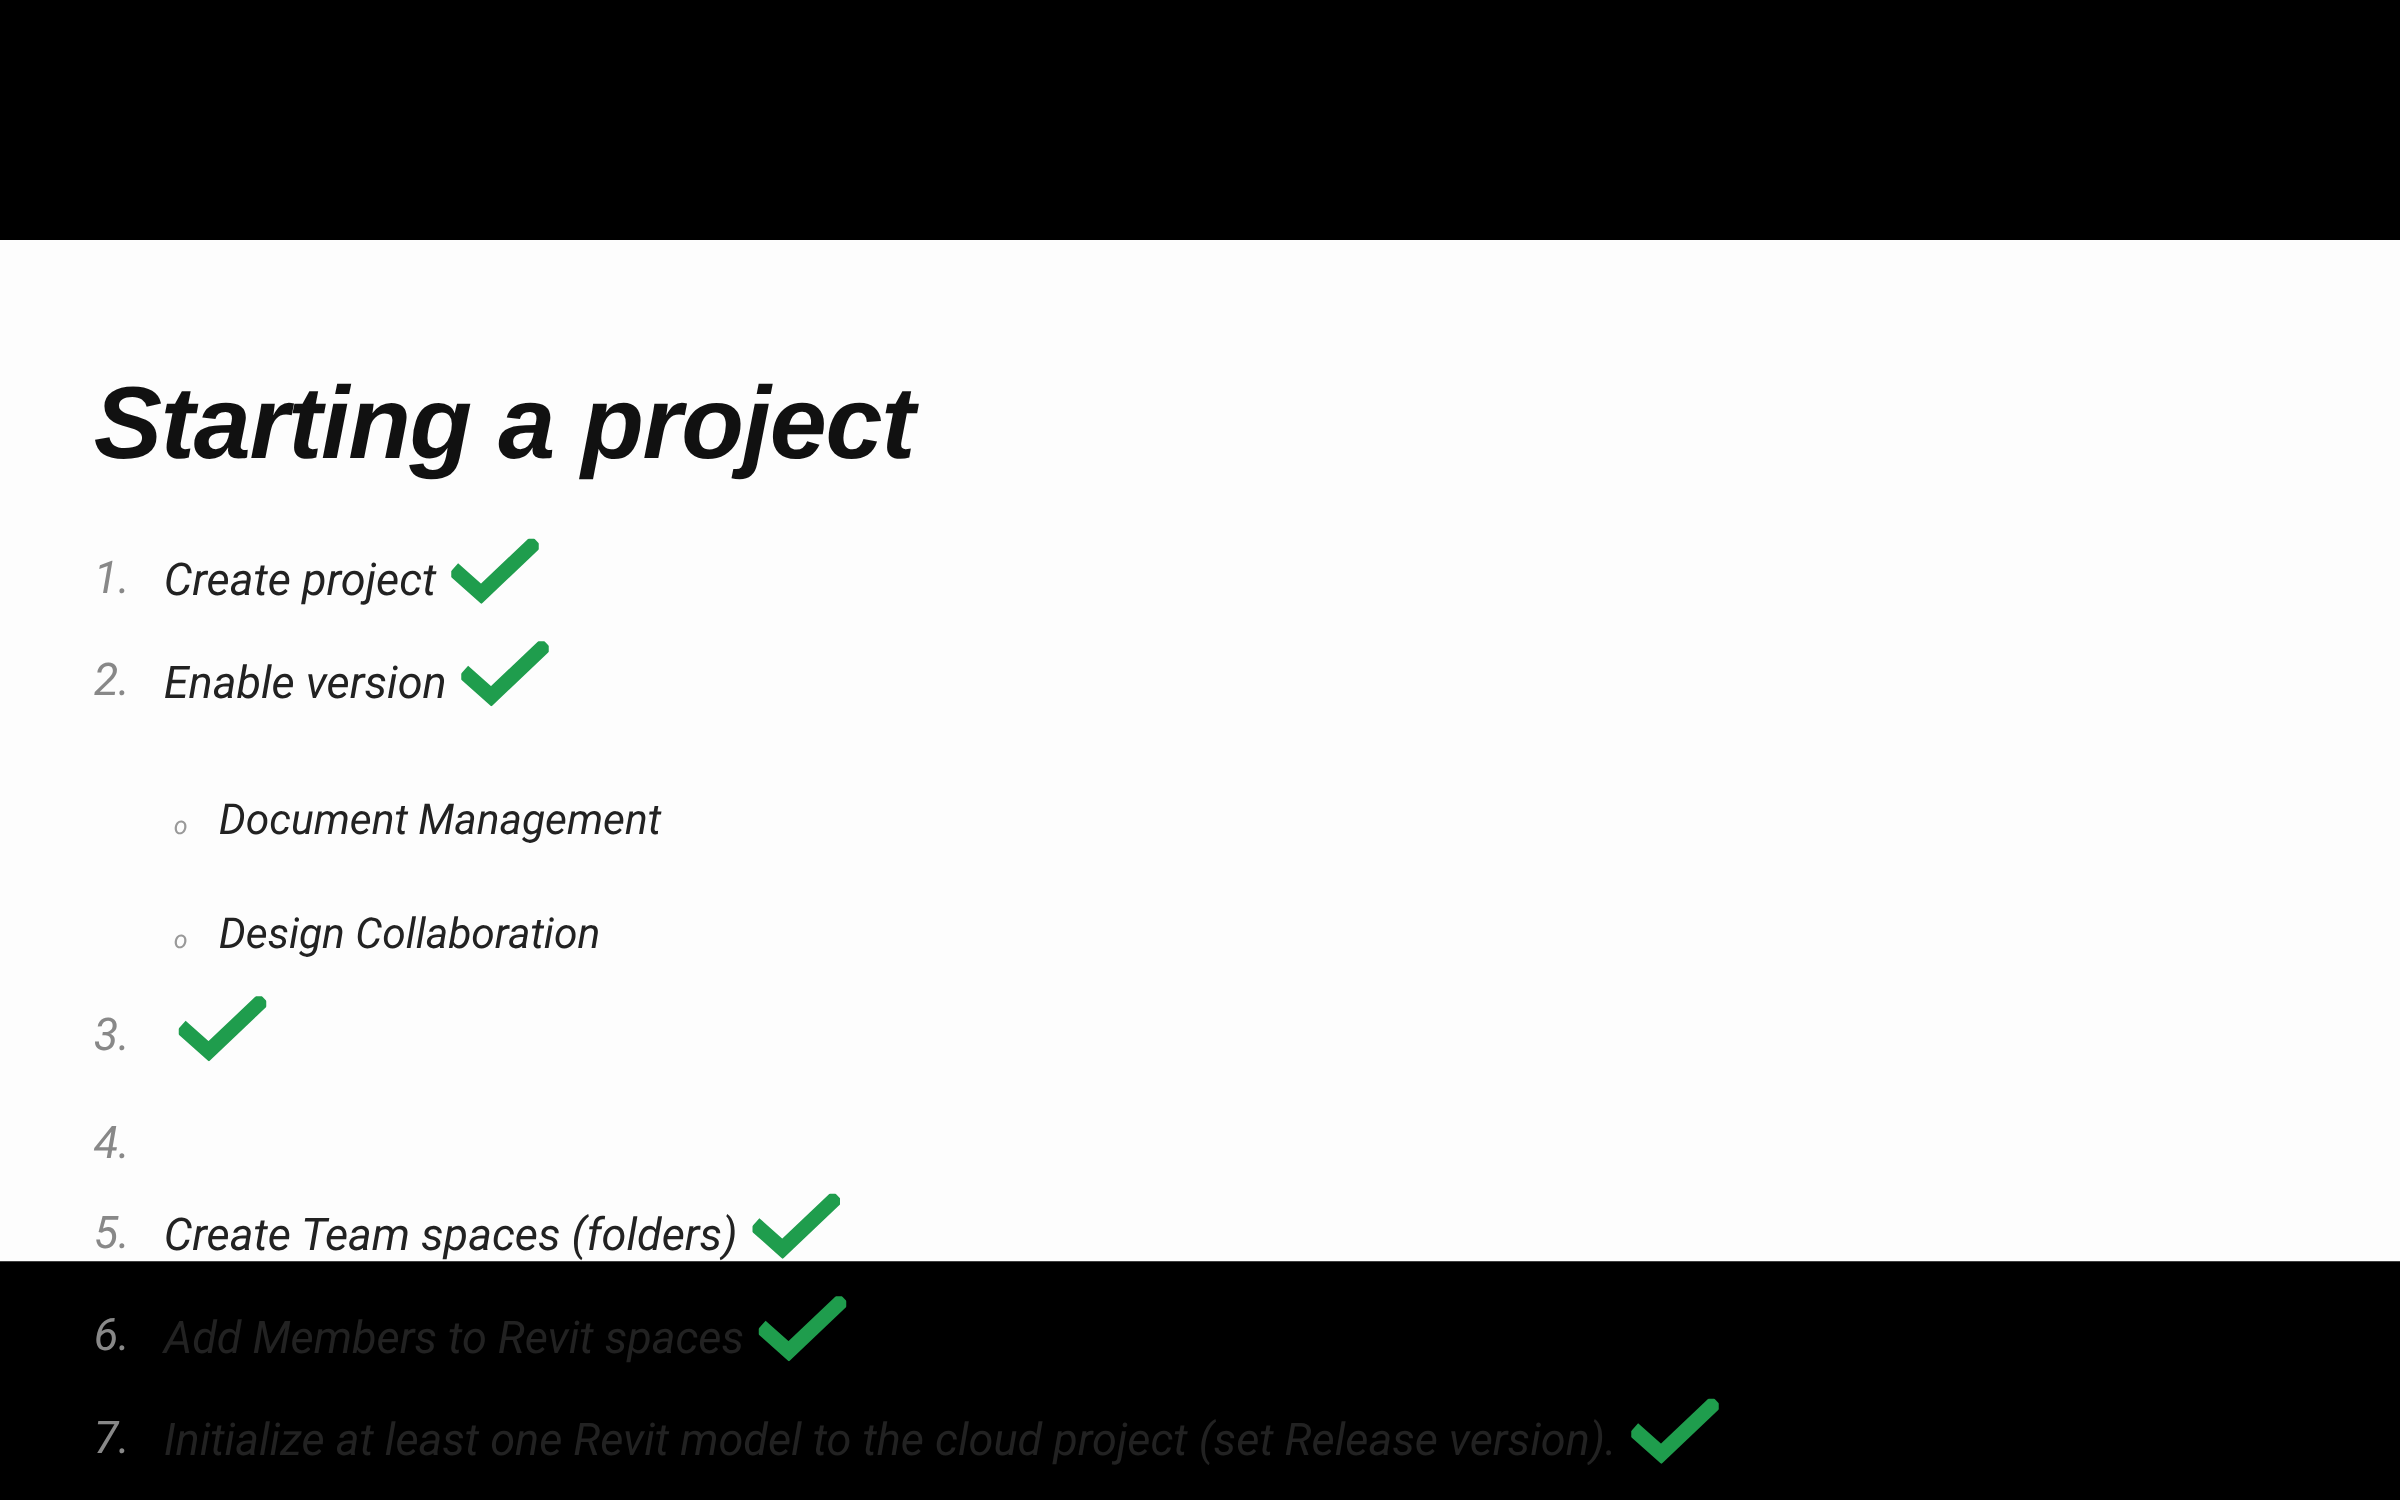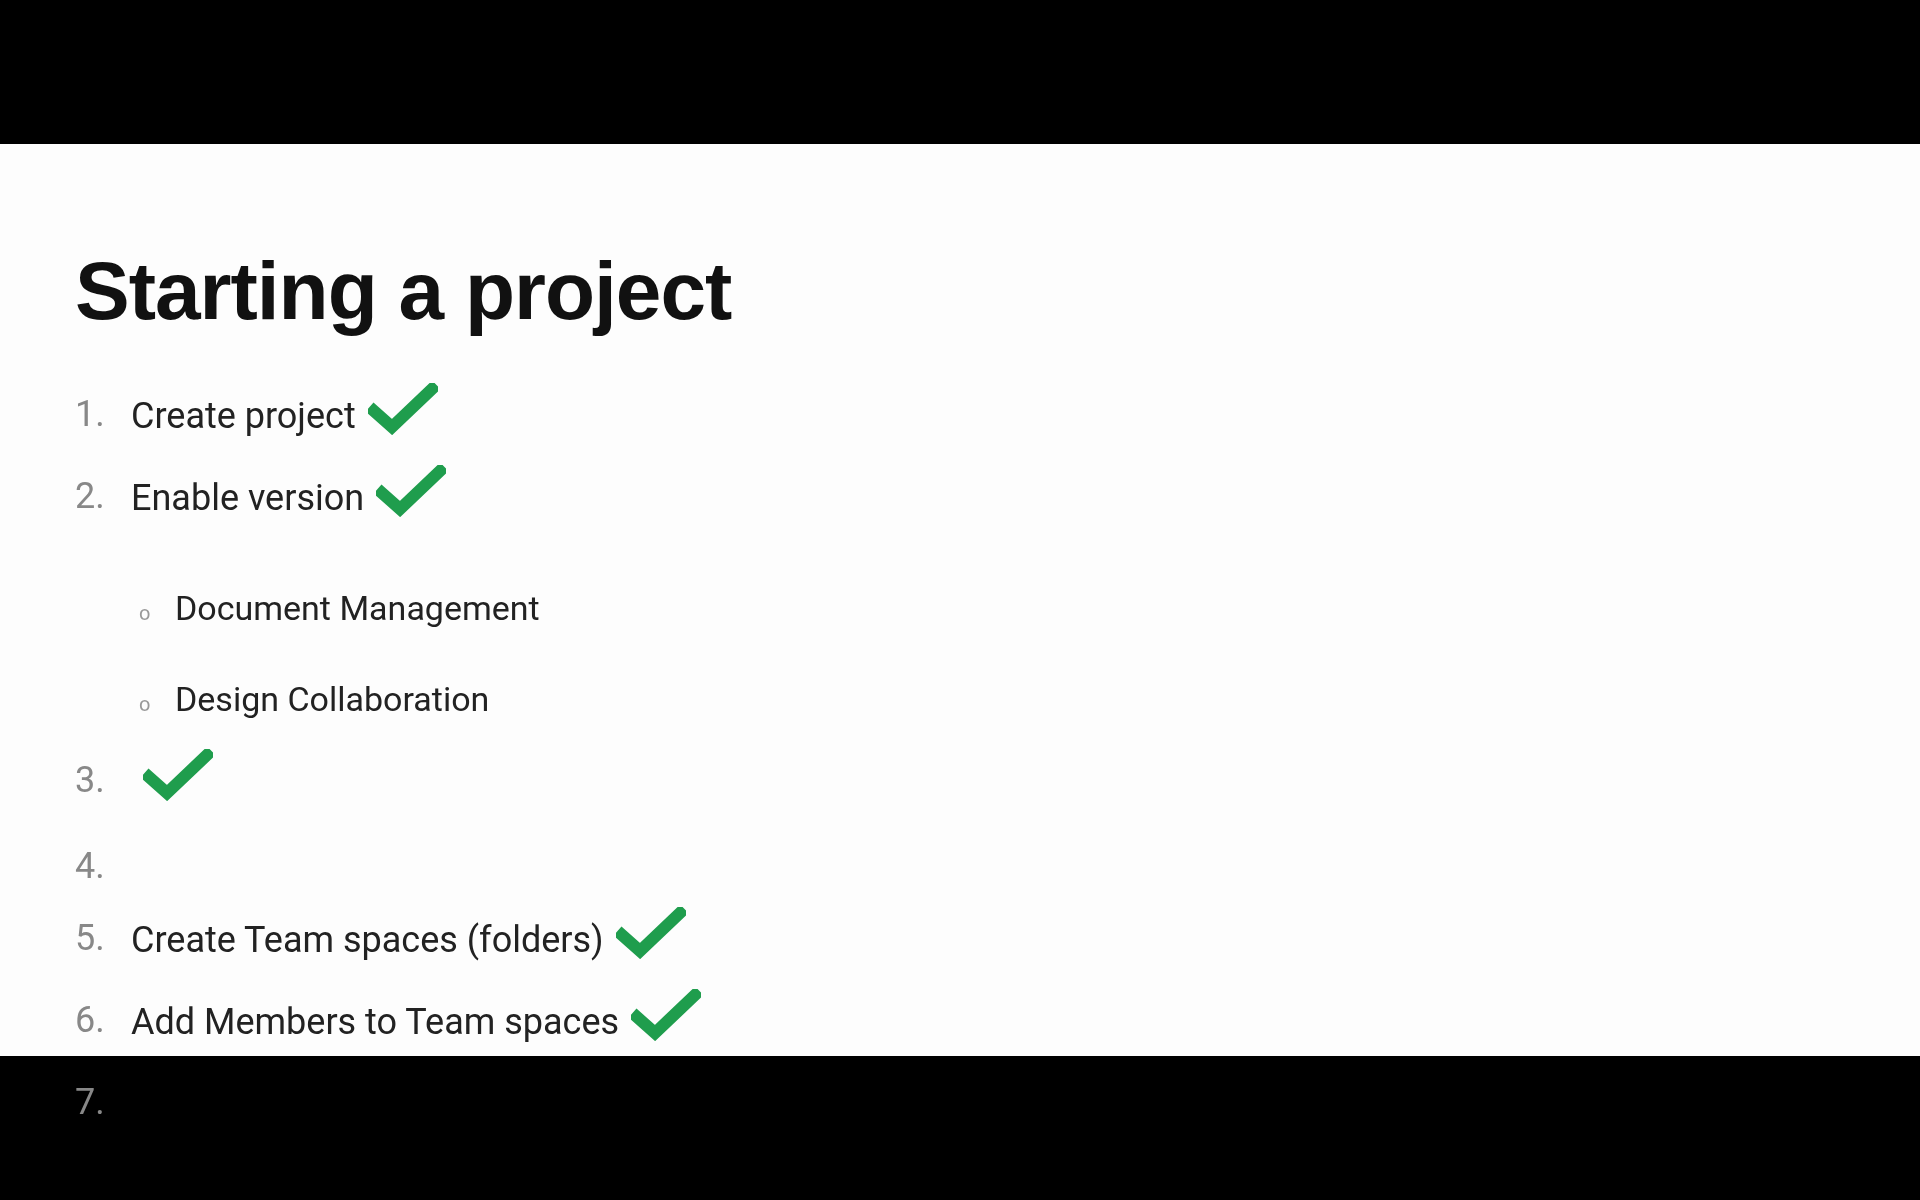--- a/index.html
+++ b/index.html
@@ -7,23 +7,24 @@
   body {
     background: #000;
     display: flex;
     align-items: center;
     justify-content: center;
     font-family: -apple-system, BlinkMacSystemFont, "Segoe UI", Roboto, "Helvetica Neue", Arial, sans-serif;
   }
   .slide {
     background: #fdfdfd;
     width: 1920px;
-    height: 912px;
+    height: 817px;
     padding: 100px 75px 24px 75px;
     position: relative;
+    font-style: italic;
   }
   .title {
     font-size: 82px;
     font-weight: 800;
     color: #111;
     letter-spacing: -1px;
     margin-bottom: 55px;
     font-family: "Segoe UI", Arial, sans-serif;
   }
   .list { list-style: none; }
@@ -149,27 +150,38 @@
     </svg>
   </span>
       </div>
       
     </div>
   </li>
       <li class="item">
     <span class="num">6.</span>
     <div class="item-block">
       <div class="text-wrap">
-        <span class="text">Add Members to Team spaces</span>
+        <span class="text">Add Members to Revit spaces</span>
         <span class="check">
     <svg width="70" height="52" viewBox="0 0 70 52">
       <path d="M6 28 L24 44 L64 6" stroke="#1f9d4d" stroke-width="12" fill="none" stroke-linecap="square"></path>
     </svg>
   </span>
       </div>
       
     </div>
   </li>
       <li class="item">
     <span class="num">7.</span>
+    <div class="item-block">
+      <div class="text-wrap">
+        <span class="text">Initialize at least one Revit model to the cloud project (set Release version).</span>
+        <span class="check">
+    <svg width="70" height="52" viewBox="0 0 70 52">
+      <path d="M6 28 L24 44 L64 6" stroke="#1f9d4d" stroke-width="12" fill="none" stroke-linecap="square"></path>
+    </svg>
+  </span>
+      </div>
+      
+    </div>
   </li>
     </ol>
 </div>
 
 </body></html>

